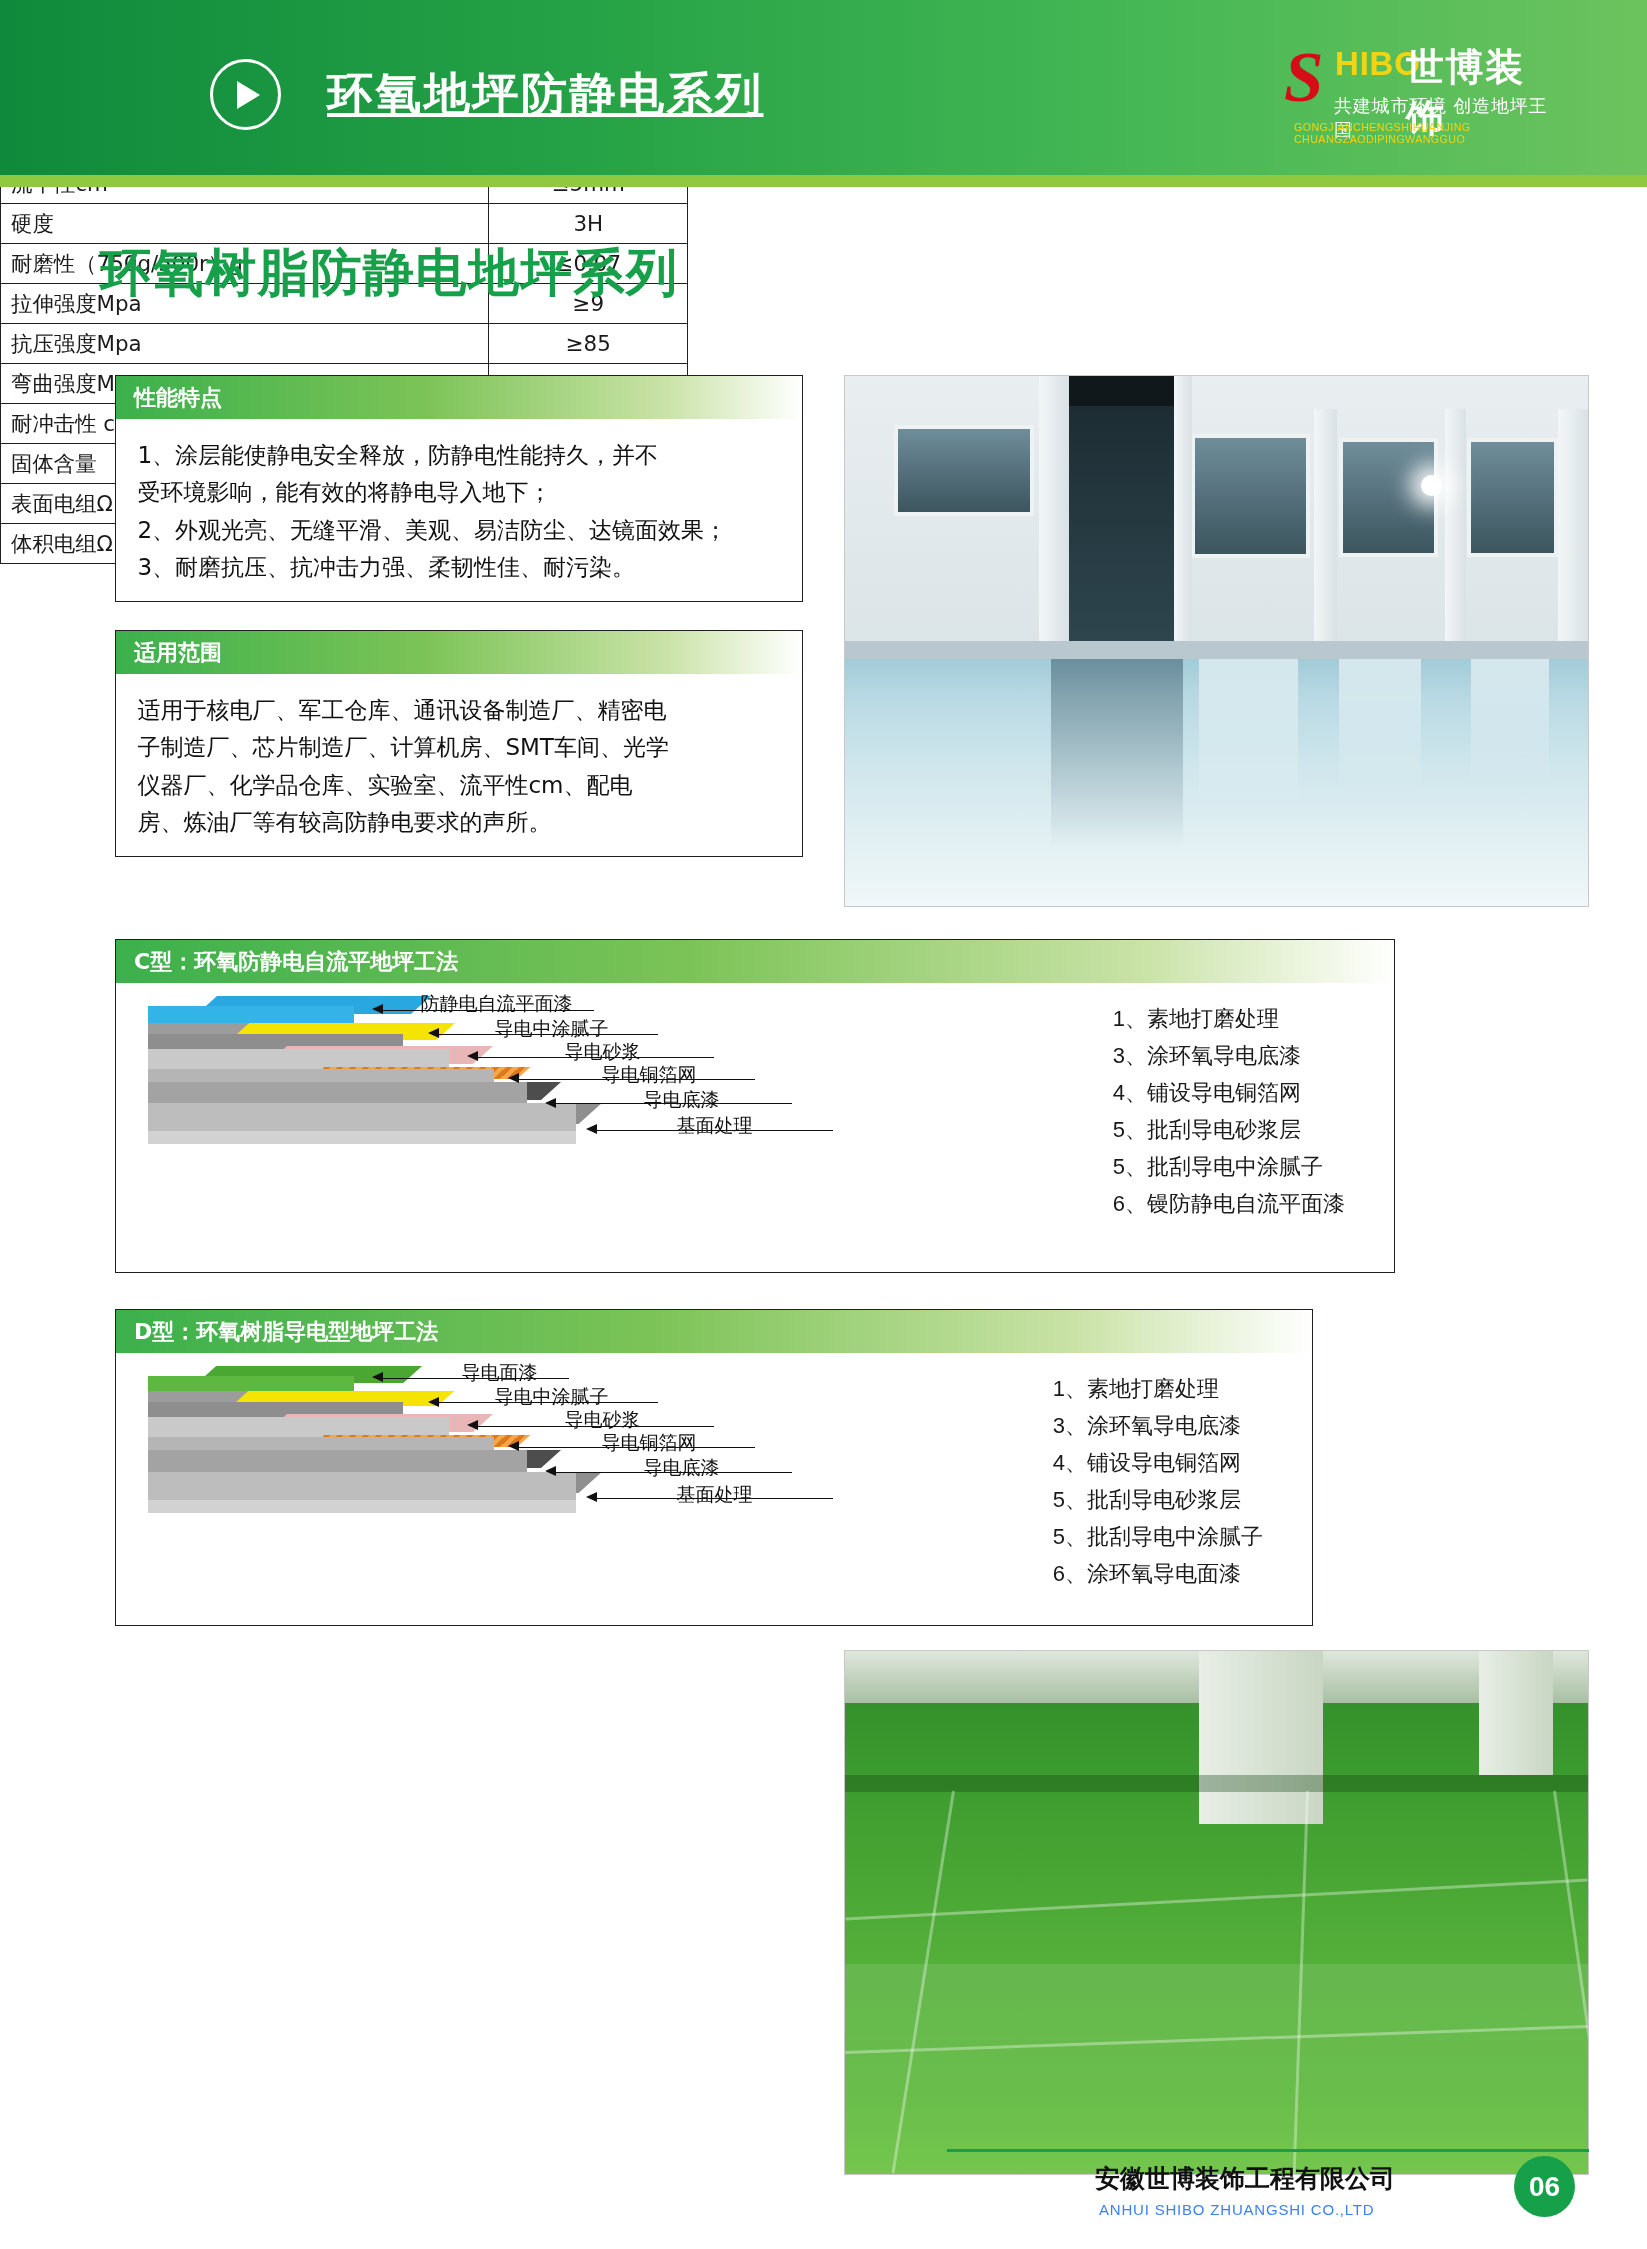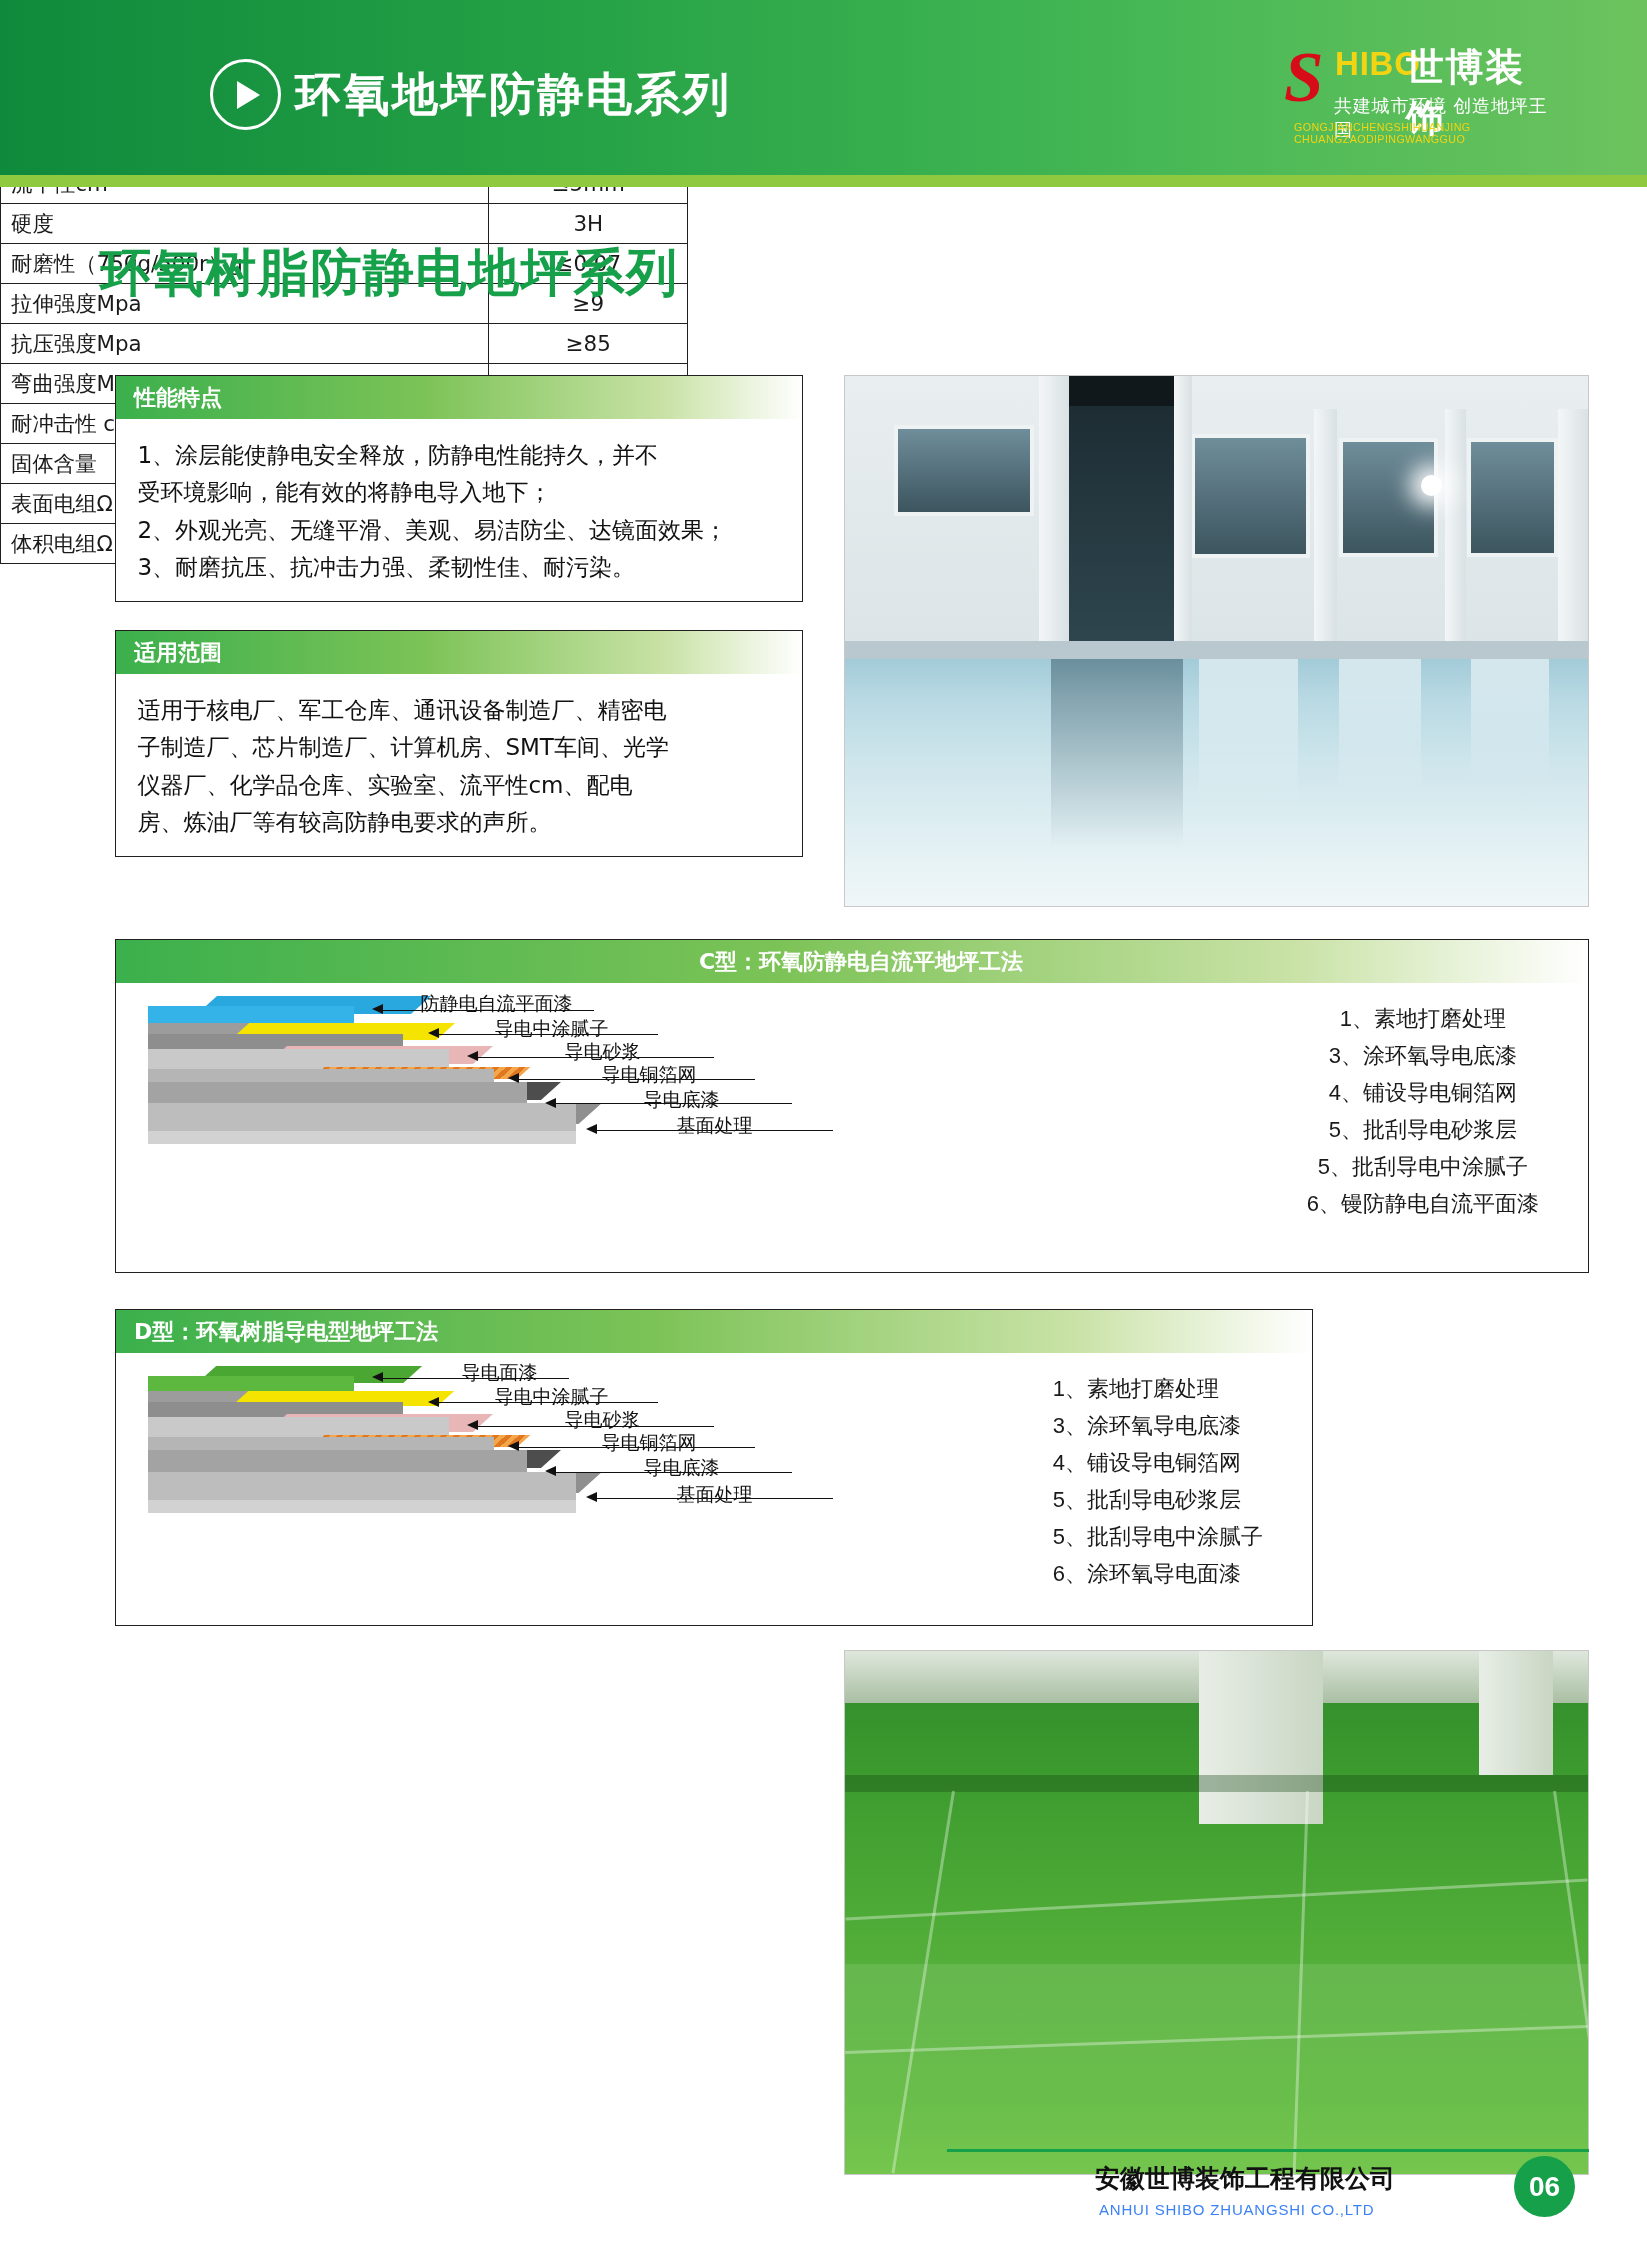--- a/index.html
+++ b/index.html
@@ -25,23 +25,24 @@
     display:flex; align-items:center; justify-content:center;
   }
   .hdr-arrow {
     width:0;height:0;
     border-top:14px solid transparent;
     border-bottom:14px solid transparent;
     border-left:23px solid #ffffff;
     margin-left:6.6px;
   }
   .hdr-title {
-    position:absolute; left:295px; top:64px;
+    position:absolute; left:327px; top:64px;
     font-size:46px; font-weight:bold; color:#ffffff; letter-spacing:2.5px;
     font-family:"DejaVu Sans", sans-serif;
+    text-decoration:underline;
   }
   .header-strip {
     position:absolute; left:0; top:175px; width:1647px; height:11.5px;
     background:#8fc93f;
   }
 
   
   .logo { position:absolute; right:91px; top:40px; width:272px; height:107px; }
   .logo-s {
     position:absolute; left:0; top:1.6px;
@@ -117,21 +118,21 @@
   .p1-dark { position:absolute; background:linear-gradient(to bottom,#1d2c33,#2f4750); }
 
   
   .p2-floor { position:absolute; left:0; top:0; width:100%; height:100%;
      background:linear-gradient(to bottom,#2f8a2a 0%, #3d9c2f 25%, #51ad38 55%, #63bb43 85%, #74c64d 100%); }
   .p2-line { position:absolute; background:rgba(255,255,255,.35); }
   .p2-col { position:absolute; background:linear-gradient(to right,#e8eee6,#c9d6c3); }
   .p2-top { position:absolute; left:0; top:0; width:100%; height:10%; background:linear-gradient(to bottom,#dfe7dc,#a9bfa3);}
 
   
-  #box-c { left:115px; top:939px; width:1474px; height:334px;text-align:center; }
+  #box-c { left:115px; top:939px; width:1280px; height:334px; }
   #box-d { left:115px; top:1309px; width:1198px; height:317px; }
   .diagram-wrap { position:relative; width:100%; height:calc(100% - 44px); }
 
   .steps {
     position:absolute; right:49px; top:18px;
     font-size:22px; line-height:1.68; font-family:Liberation Sans, sans-serif;
   }
 
   .layercanvas { position:absolute; left:16.5px; top:5px; width:1038px; height:247px; }
   .lbl {

